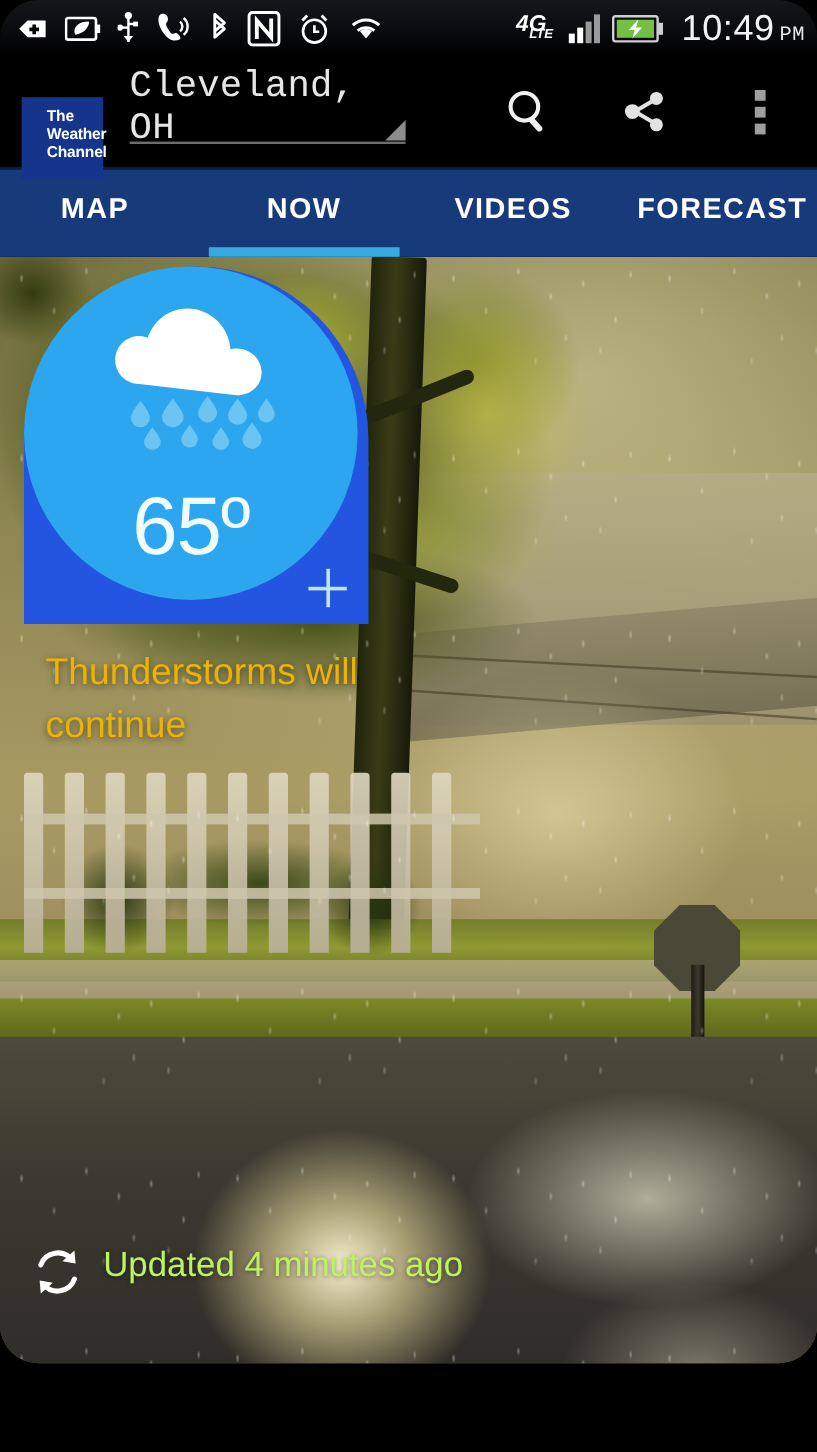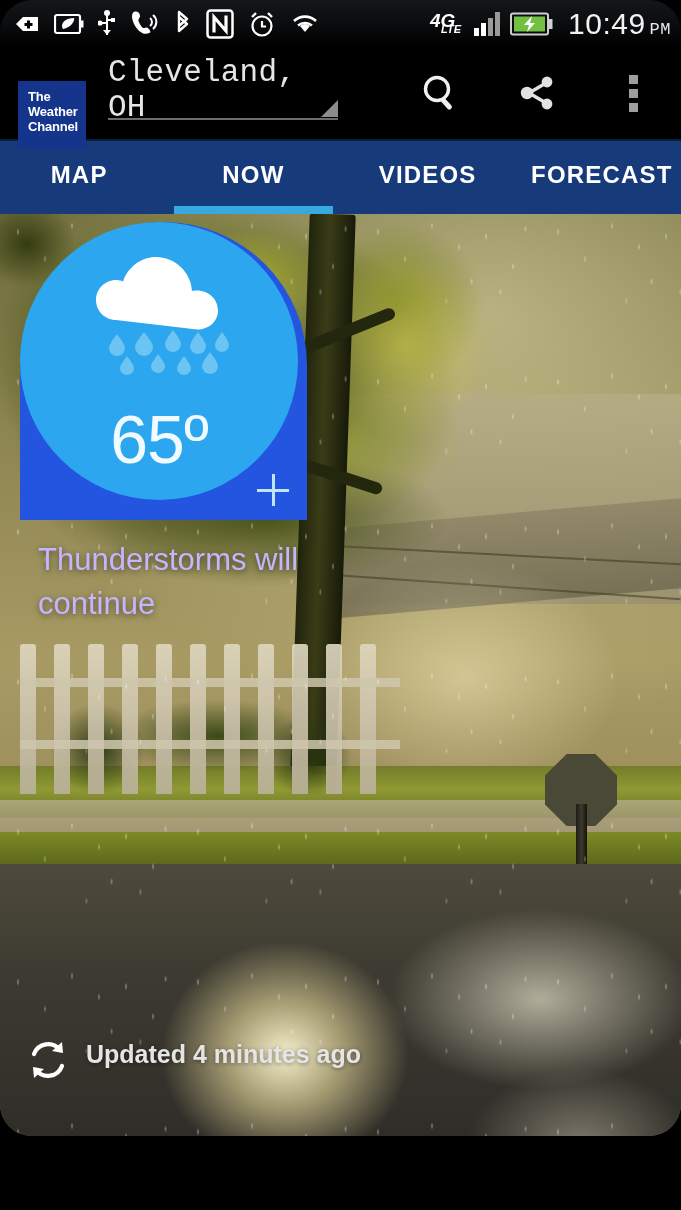--- a/index.html
+++ b/index.html
@@ -34,21 +34,21 @@
 
   
   .actionbar{
     position:absolute; top:47px; left:0; width:681px; height:94px;
     background:#000; display:flex; align-items:center; z-index:38;
     border-bottom:2px solid #0d1c3d;
   }
   .logo{
     width:68px; height:68px; margin-left:18px; background:#15348c;
     color:#fff; font-weight:bold; font-size:13px; line-height:15px;
-    padding:8px 0 0 10px; letter-spacing:-.2px;margin-top:44px;
+    padding:8px 0 0 21px; letter-spacing:-.2px;margin-top:44px;
   }
   .spinner{
     position:relative; margin-left:22px; width:230px; height:62px;
     display:flex; align-items:center;font-family:Liberation Mono, monospace;
   }
   .spinner .loc{
     color:#e6e6e6; font-size:31px; letter-spacing:.2px; padding-bottom:6px;
   }
   .spinner .rule{
     position:absolute; left:0; bottom:4px; width:230px; height:2px; background:#6d6d6d;
@@ -245,31 +245,31 @@
   .cond{ position:absolute; left:38px; top:526px; z-index:22; }
   .cond-title{
     color:#fff; font-size:56px; font-weight:300; letter-spacing:-.5px; line-height:62px;
     text-shadow:0 2px 6px rgba(0,0,0,.45);
   }
   .cond-feels{
     color:#a9d8ef; font-size:30px; letter-spacing:.6px; margin-top:8px;
     text-shadow:0 2px 5px rgba(0,0,0,.5);
   }
   .cond-narr{
-    color:#c4b5fd; font-size:31px; line-height:44px; margin-top:12px; max-width:310px;
+    color:#eab308; font-size:31px; line-height:44px; margin-top:12px; max-width:310px;
     text-shadow:0 2px 6px rgba(0,0,0,.5);
   }
 
   
   .updated{
     position:absolute; left:26px; top:1038px; z-index:22;
     display:flex; align-items:flex-start; gap:16px;
   }
   .upd-text{
-    color:#e5e5e5; font-size:25px; font-weight:bold; line-height:33px; max-width:320px;
+    color:#bef264; font-size:29px; font-weight:normal; line-height:33px; max-width:320px;
     text-shadow:0 1px 4px rgba(0,0,0,.45);
   }
 </style>
 </head>
 <body>
 
 <div id="app">
 
   <div class="statusbar">
     <div class="sb-left">

